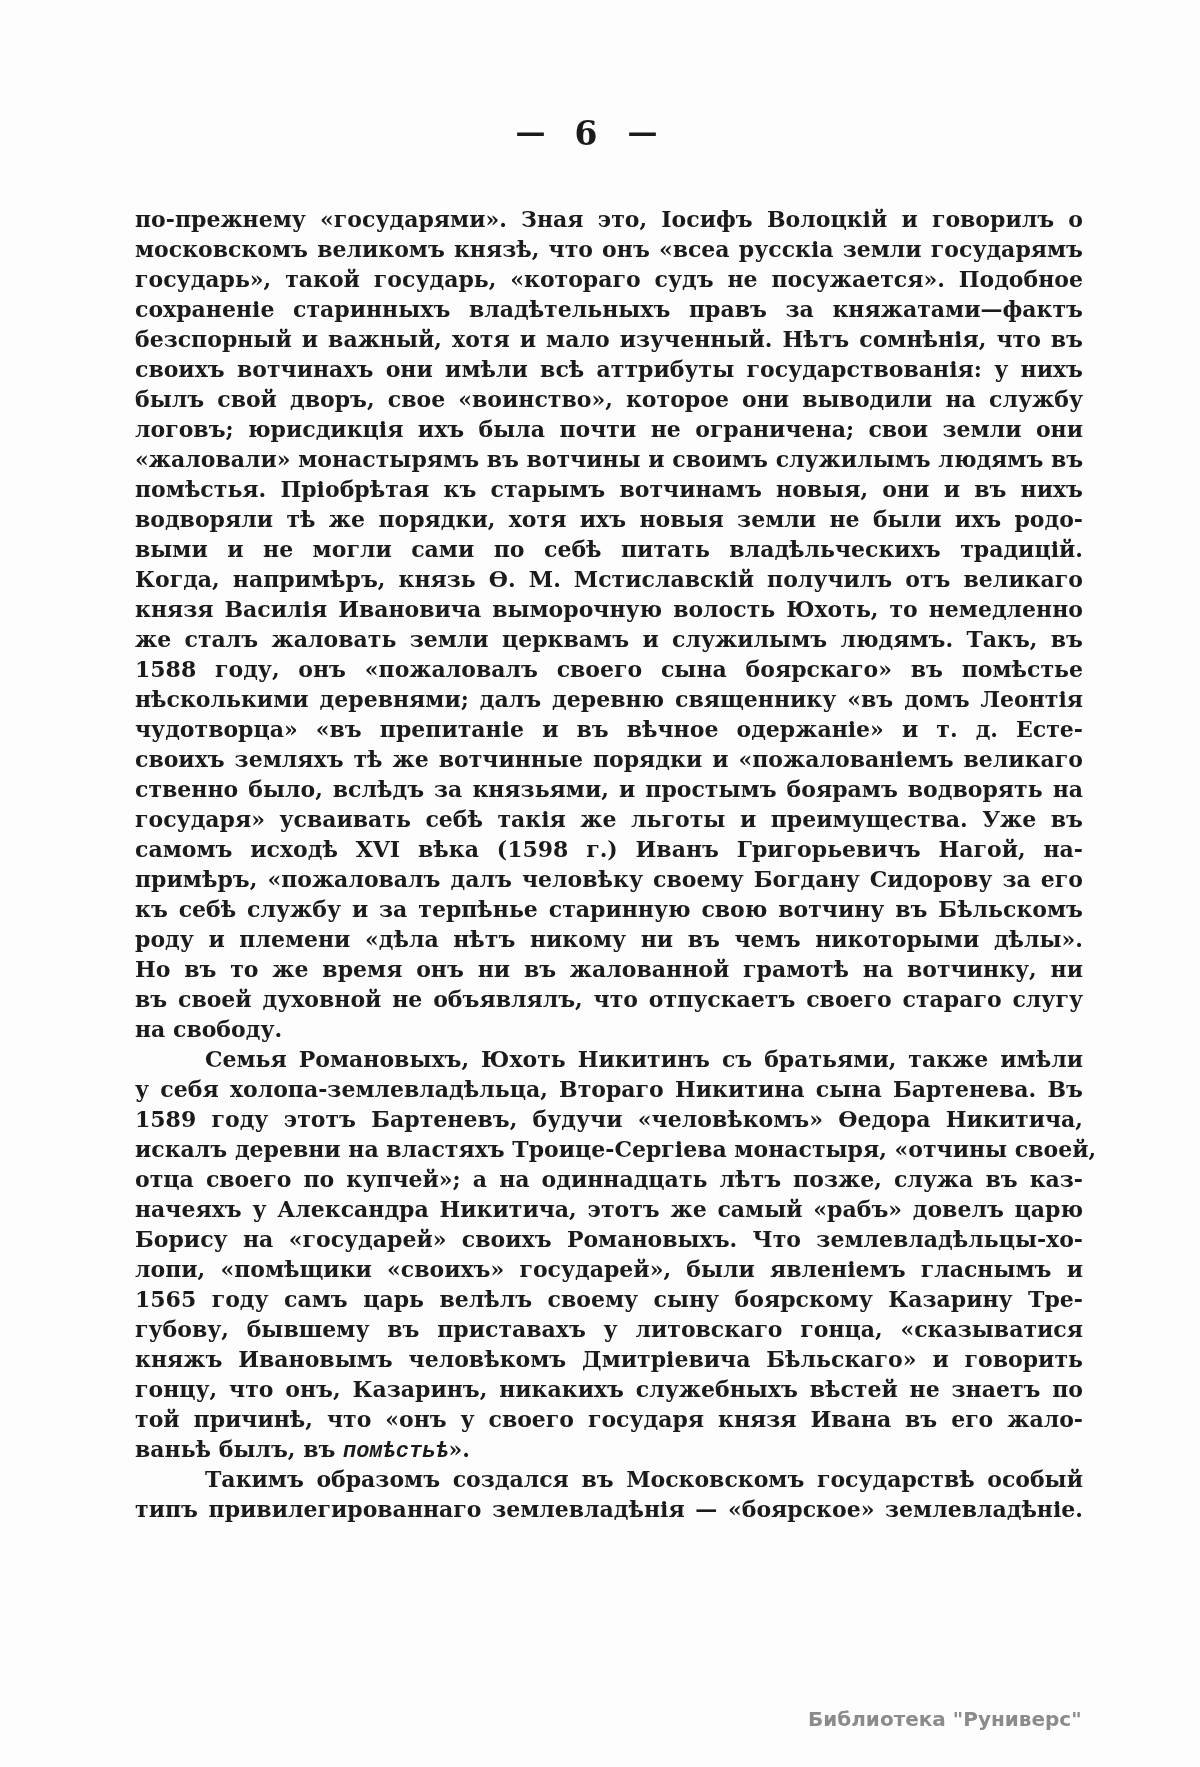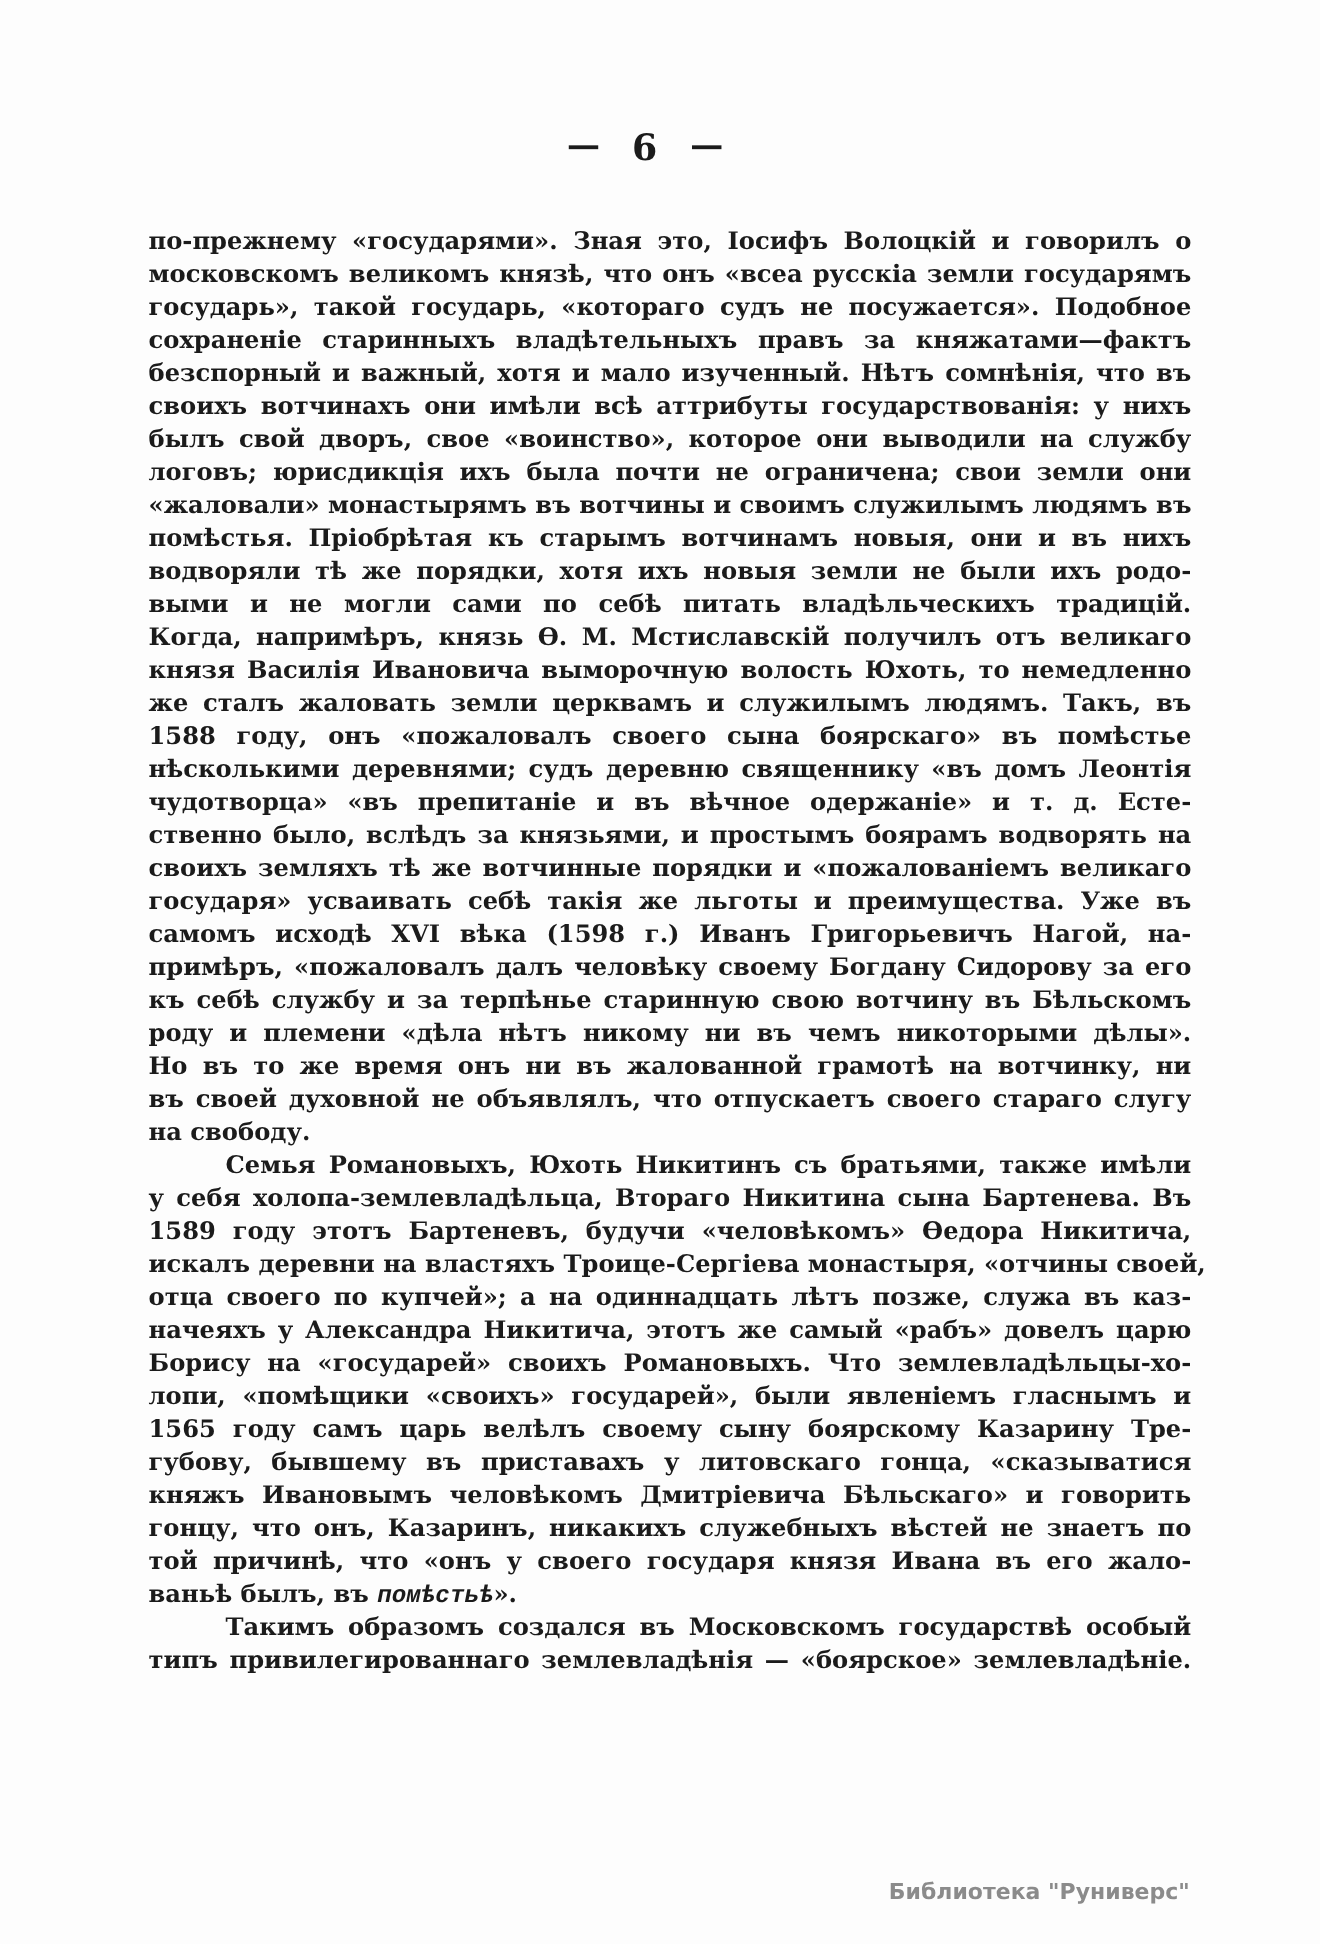--- a/index.html
+++ b/index.html
@@ -89,24 +89,24 @@
         <div class="line"><span>былъ свой дворъ, свое «воинство», которое они выводили на службу</span></div>
         <div class="line"><span>логовъ; юрисдикція ихъ была почти не ограничена; свои земли они</span></div>
         <div class="line"><span>«жаловали» монастырямъ въ вотчины и своимъ служилымъ людямъ въ</span></div>
         <div class="line"><span>помѣстья. Пріобрѣтая къ старымъ вотчинамъ новыя, они и въ нихъ</span></div>
         <div class="line"><span>водворяли тѣ же порядки, хотя ихъ новыя земли не были ихъ родо-</span></div>
         <div class="line"><span>выми и не могли сами по себѣ питать владѣльческихъ традицій.</span></div>
         <div class="line"><span>Когда, напримѣръ, князь Ѳ. М. Мстиславскій получилъ отъ великаго</span></div>
         <div class="line"><span>князя Василія Ивановича выморочную волость Юхоть, то немедленно</span></div>
         <div class="line"><span>же сталъ жаловать земли церквамъ и служилымъ людямъ. Такъ, въ</span></div>
         <div class="line"><span>1588 году, онъ «пожаловалъ своего сына боярскаго» въ помѣстье</span></div>
-        <div class="line"><span>нѣсколькими деревнями; судъ деревню священнику «въ домъ Леонтія</span></div>
+        <div class="line"><span>нѣсколькими деревнями; далъ деревню священнику «въ домъ Леонтія</span></div>
         <div class="line"><span>чудотворца» «въ препитаніе и въ вѣчное одержаніе» и т. д. Есте-</span></div>
+        <div class="line"><span>своихъ земляхъ тѣ же вотчинные порядки и «пожалованіемъ великаго</span></div>
         <div class="line"><span>ственно было, вслѣдъ за князьями, и простымъ боярамъ водворять на</span></div>
-        <div class="line"><span>своихъ земляхъ тѣ же вотчинные порядки и «пожалованіемъ великаго</span></div>
         <div class="line"><span>государя» усваивать себѣ такія же льготы и преимущества. Уже въ</span></div>
         <div class="line"><span>самомъ исходѣ XVI вѣка (1598 г.) Иванъ Григорьевичъ Нагой, на-</span></div>
         <div class="line"><span>примѣръ, «пожаловалъ далъ человѣку своему Богдану Сидорову за его</span></div>
         <div class="line"><span>къ себѣ службу и за терпѣнье старинную свою вотчину въ Бѣльскомъ</span></div>
         <div class="line"><span>роду и племени «дѣла нѣтъ никому ни въ чемъ никоторыми дѣлы».</span></div>
         <div class="line"><span>Но въ то же время онъ ни въ жалованной грамотѣ на вотчинку, ни</span></div>
         <div class="line"><span>въ своей духовной не объявлялъ, что отпускаетъ своего стараго слугу</span></div>
         <div class="line no-just"><span>на свободу.</span></div>
       </div>
       <div class="paragraph">

